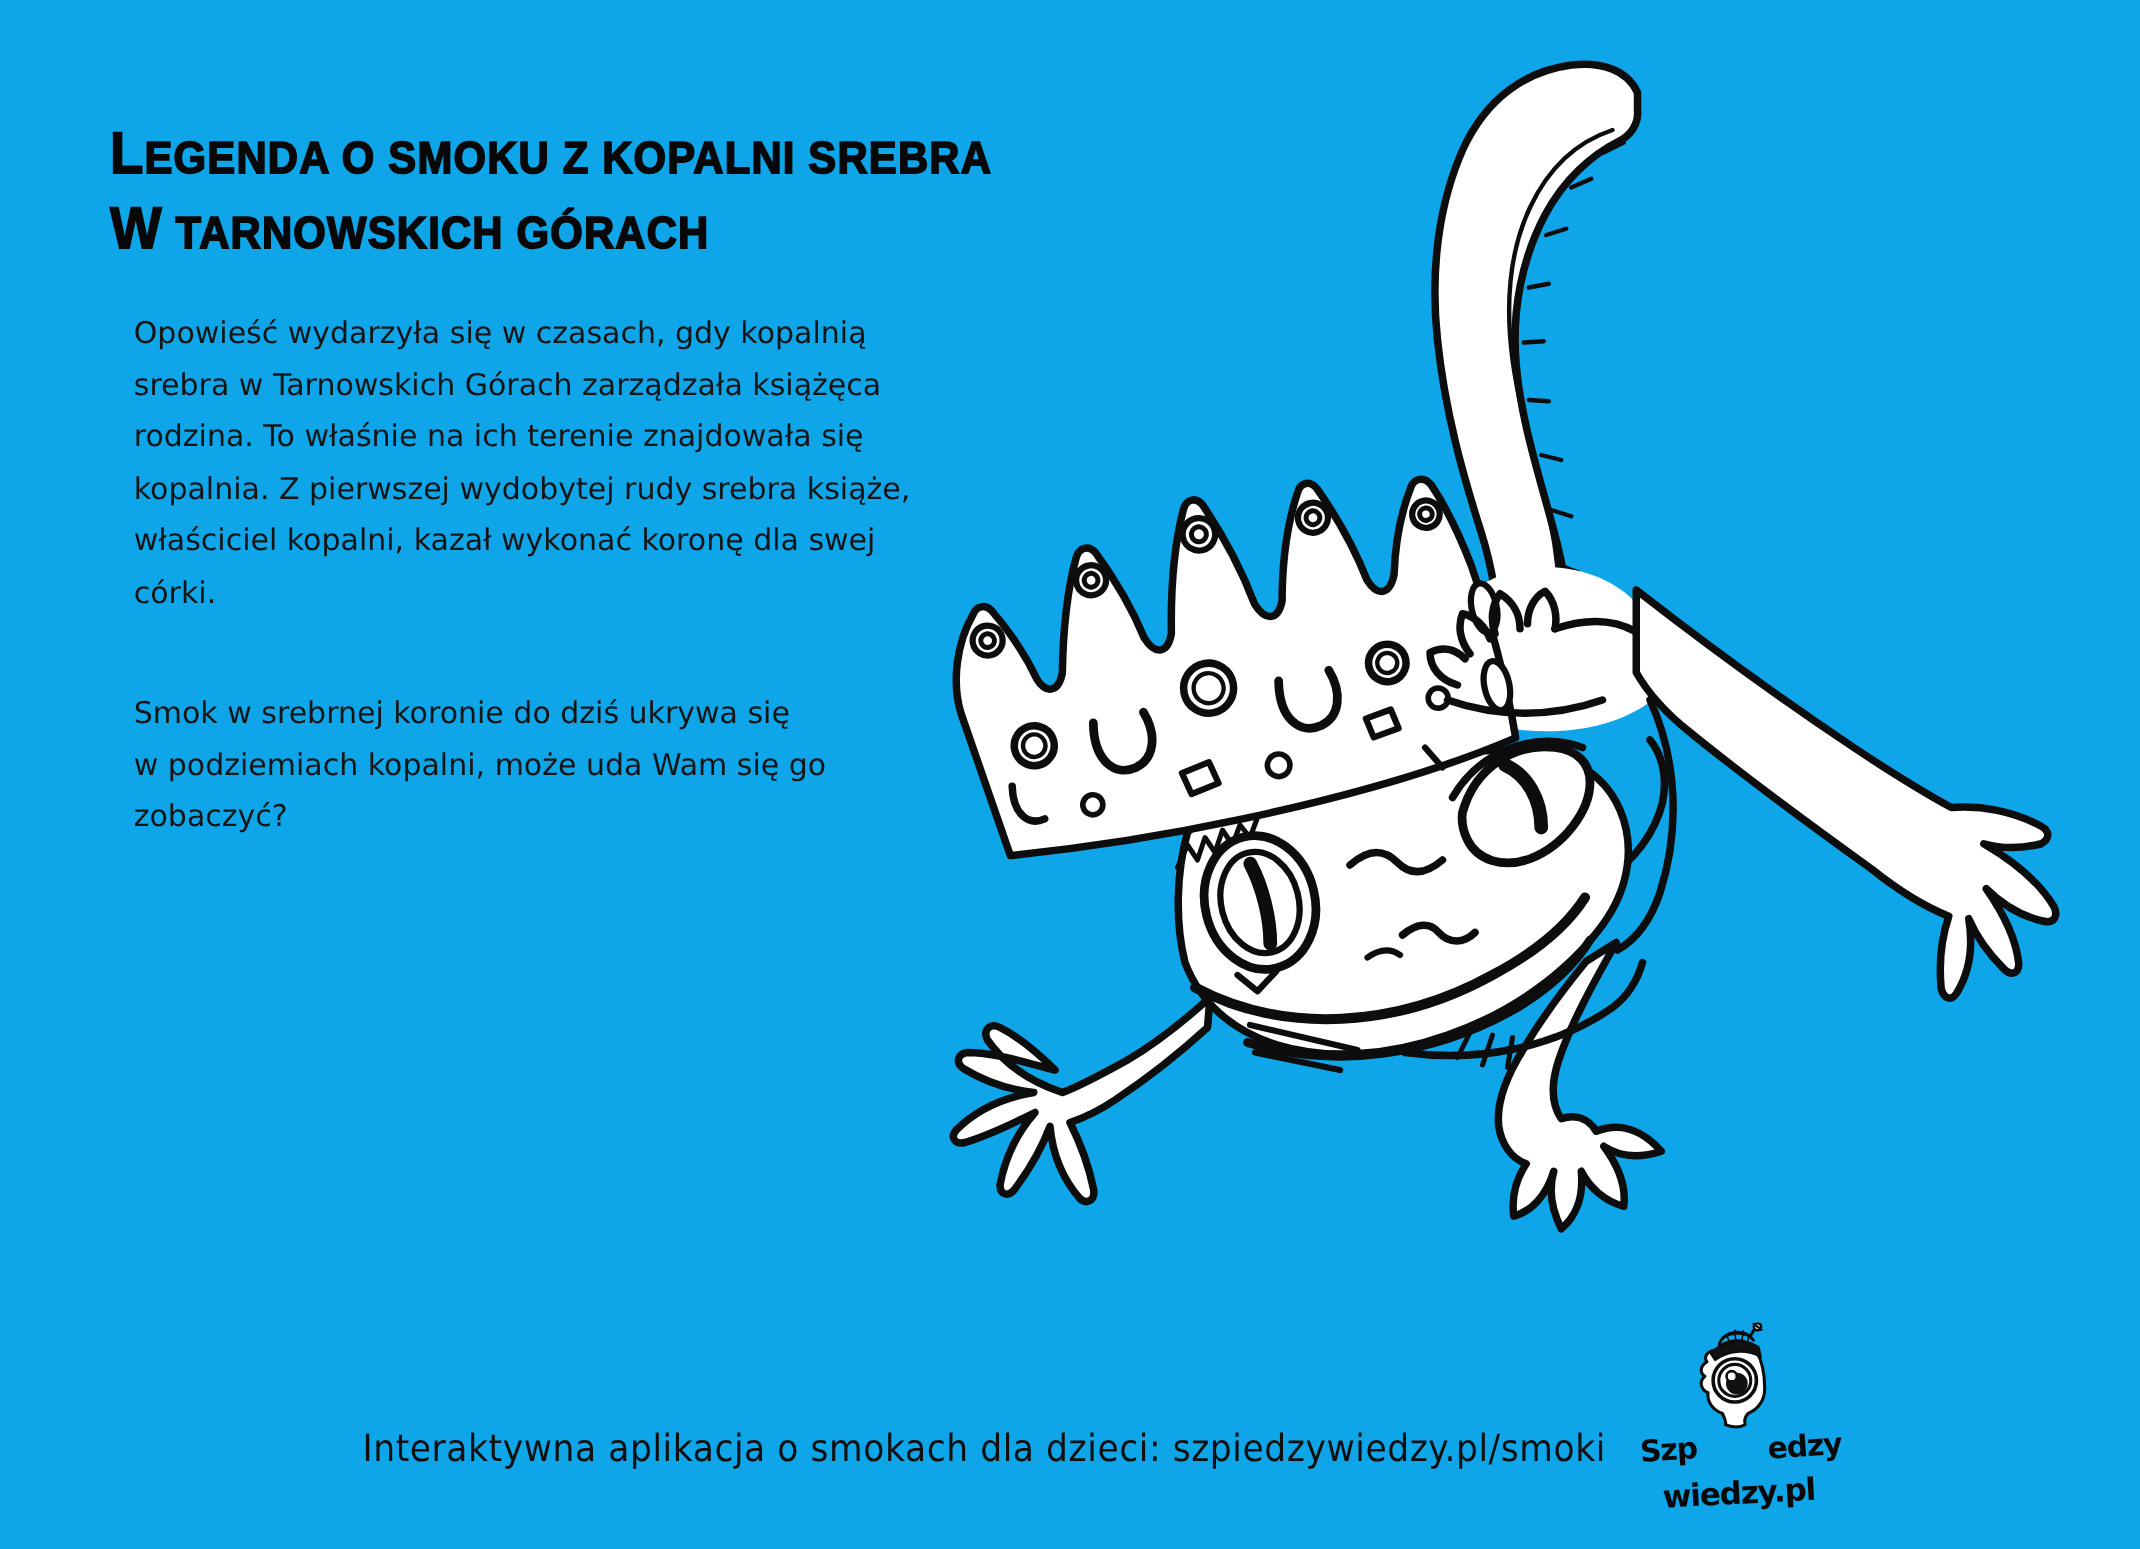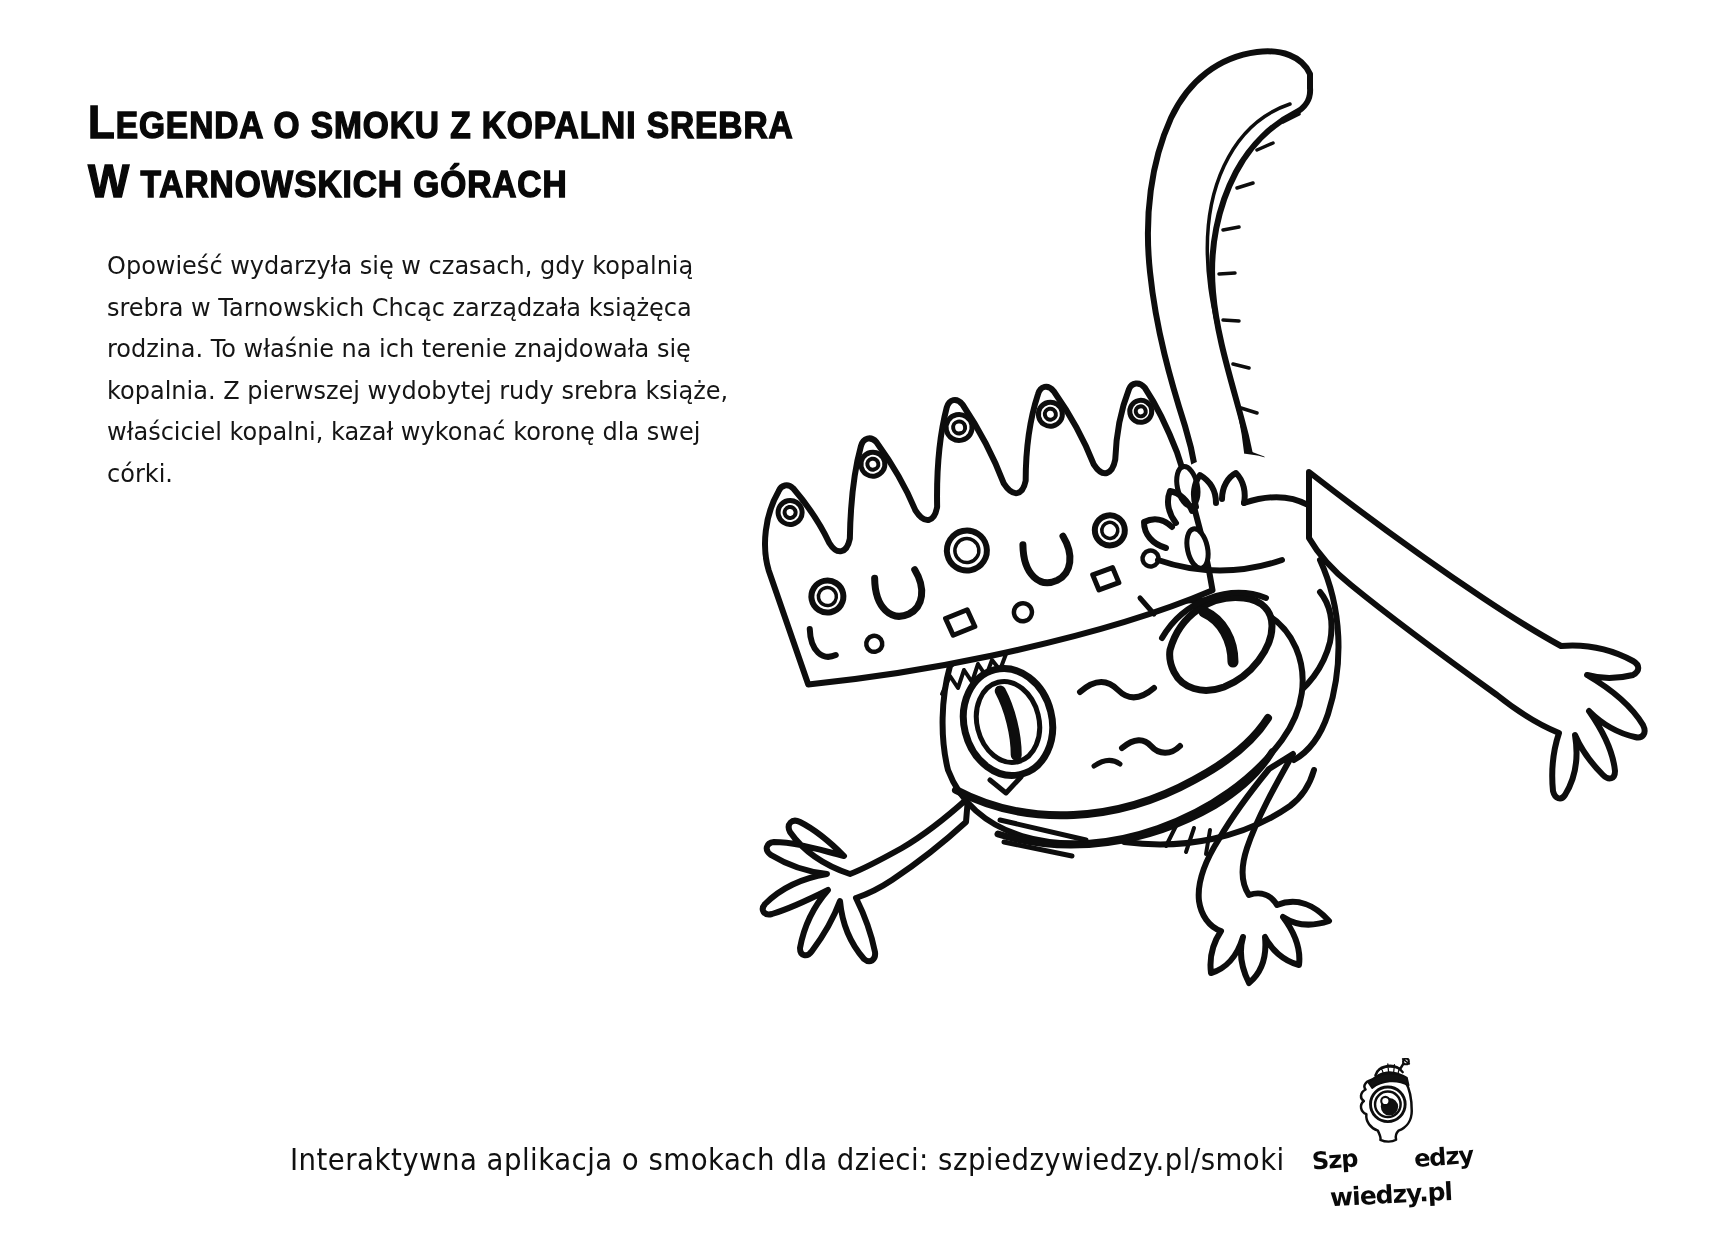--- a/index.html
+++ b/index.html
@@ -1,17 +1,17 @@
 <!DOCTYPE html>
 <html><head>
 <meta charset="utf-8">
 <style>
   html,body{margin:0;padding:0;background:#e8e8e8;}
   .sheet{
-    position:relative;width:1712px;height:1239px;background:#ffffff;color:#0a0a0a;
+    position:relative;width:1712px;height:1239px;background:#0ea5e9;color:#0a0a0a;
     overflow:hidden;font-family:"DejaVu Sans",sans-serif;margin:0 auto;
   }
   
   .title{
     position:absolute;left:88px;top:98px;
     font-family:"Liberation Sans",sans-serif;font-weight:900;
     letter-spacing:1px;line-height:48px;color:#080808;
     -webkit-text-stroke:1.4px #080808;
     transform:scaleX(.93);transform-origin:left top;white-space:nowrap;
   }
@@ -39,25 +39,28 @@
 
 <div class="sheet">
 
   <div class="title">
     <div><span class="big">L</span><span class="small">EGENDA O SMOKU Z KOPALNI SREBRA</span></div>
     <div><span class="big">W</span><span class="small"> TARNOWSKICH GÓRACH</span></div>
   </div>
 
   <div class="story">
     <p class="para">Opowieść wydarzyła się w czasach, gdy kopalnią
-srebra w Tarnowskich Chcąc zarządzała książęca
+srebra w Tarnowskich Górach zarządzała książęca
 rodzina. To właśnie na ich terenie znajdowała się
 kopalnia. Z pierwszej wydobytej rudy srebra książe,
 właściciel kopalni, kazał wykonać koronę dla swej
 córki.</p>
+    <p class="para">Smok w srebrnej koronie do dziś ukrywa się
+w podziemiach kopalni, może uda Wam się go
+zobaczyć?</p>
   </div>
 
   <svg class="gecko" width="1712" height="1239" viewBox="0 0 1712 1239" xmlns="http://www.w3.org/2000/svg">
     <g stroke="#0d0d0d" stroke-width="6" fill="none" stroke-linecap="round" stroke-linejoin="round">
 
       <path fill="#ffffff" d="M1310,74 C1302,56 1281,49 1257,52 C1219,57 1189,80 1171,118
         C1151,162 1144,216 1150,272 C1156,330 1171,382 1185,426 C1198,468 1202,510 1195,548
         L1193,561 L1251,581 C1261,536 1258,486 1246,436 C1234,388 1217,340 1213,292
         C1209,248 1218,206 1236,172 C1251,144 1273,124 1295,113 C1305,108 1311,99 1310,88 Z"></path>
       <path stroke-width="3.5" d="M1290,104 C1260,114 1238,136 1224,166 C1208,200 1204,242 1210,288

